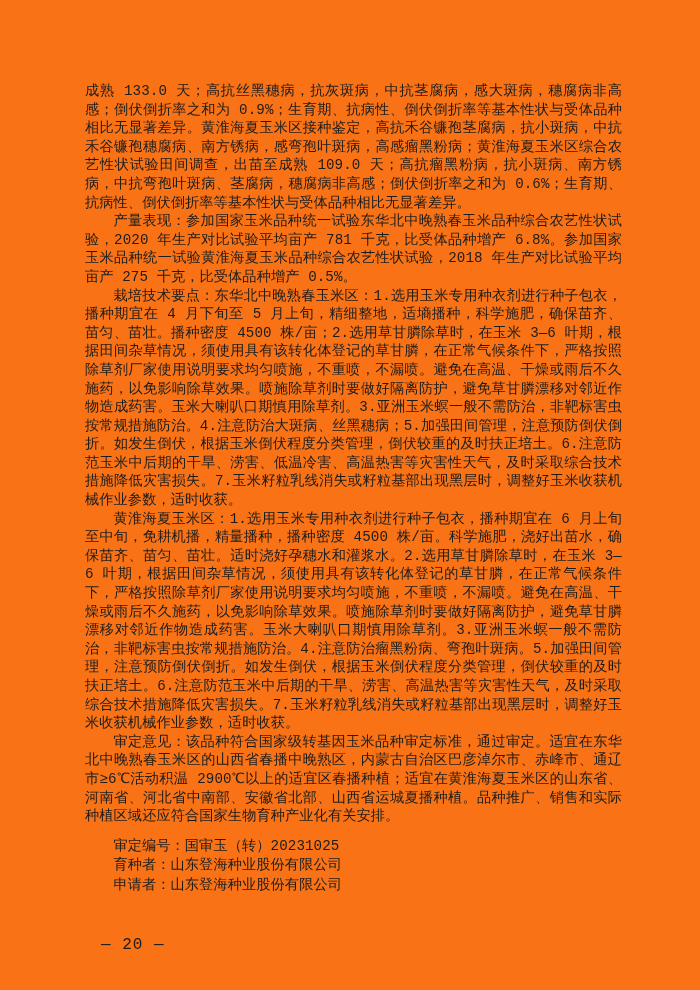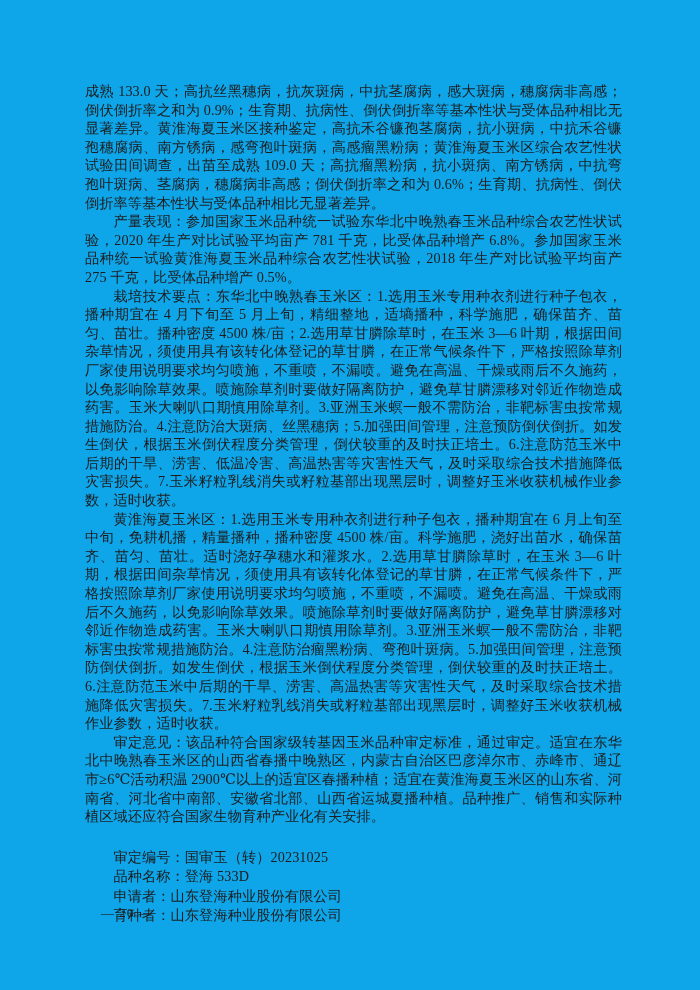--- a/index.html
+++ b/index.html
@@ -8,68 +8,68 @@
     width: 700px;
     height: 990px;
     position: relative;
     overflow: hidden;
     font-family: "Liberation Serif", "DejaVu Serif", serif;
     color: #1c1c1c;
   }
   .page {
     position: absolute;
     inset: 0;
-    background: #0ea5e9;
+    background: #f97316;
+    font-family: Liberation Mono, monospace;
   }
   .content {
     position: absolute;
     left: 85px;
     top: 82px;
     width: 537px;
     font-size: 14.2px;
     line-height: 18.6px;
     text-align: justify;
     letter-spacing: 0.1px;
   }
   .para {
     text-indent: 2em;
   }
   .para.no-indent {
     text-indent: 0;
   }
   .record {
-    margin-top: 22px;
+    margin-top: 11px;
     line-height: 19.4px;
   }
   .record .record-line {
     text-indent: 2em;
     text-align: left;
   }
   .page-number {
     position: absolute;
     left: 101px;
-    top: 905px;
-    font-size: 13px;
+    top: 936px;
+    font-size: 16px;
     letter-spacing: 1px;
     color: #1c1c1c;
   }
 </style>
 </head>
 <body>
 
 <div class="page">
   <div class="content">
     <p class="para no-indent">成熟 133.0 天；高抗丝黑穗病，抗灰斑病，中抗茎腐病，感大斑病，穗腐病非高感；倒伏倒折率之和为 0.9%；生育期、抗病性、倒伏倒折率等基本性状与受体品种相比无显著差异。黄淮海夏玉米区接种鉴定，高抗禾谷镰孢茎腐病，抗小斑病，中抗禾谷镰孢穗腐病、南方锈病，感弯孢叶斑病，高感瘤黑粉病；黄淮海夏玉米区综合农艺性状试验田间调查，出苗至成熟 109.0 天；高抗瘤黑粉病，抗小斑病、南方锈病，中抗弯孢叶斑病、茎腐病，穗腐病非高感；倒伏倒折率之和为 0.6%；生育期、抗病性、倒伏倒折率等基本性状与受体品种相比无显著差异。</p>
     <p class="para">产量表现：参加国家玉米品种统一试验东华北中晚熟春玉米品种综合农艺性状试验，2020 年生产对比试验平均亩产 781 千克，比受体品种增产 6.8%。参加国家玉米品种统一试验黄淮海夏玉米品种综合农艺性状试验，2018 年生产对比试验平均亩产 275 千克，比受体品种增产 0.5%。</p>
     <p class="para">栽培技术要点：东华北中晚熟春玉米区：1.选用玉米专用种衣剂进行种子包衣，播种期宜在 4 月下旬至 5 月上旬，精细整地，适墒播种，科学施肥，确保苗齐、苗匀、苗壮。播种密度 4500 株/亩；2.选用草甘膦除草时，在玉米 3—6 叶期，根据田间杂草情况，须使用具有该转化体登记的草甘膦，在正常气候条件下，严格按照除草剂厂家使用说明要求均匀喷施，不重喷，不漏喷。避免在高温、干燥或雨后不久施药，以免影响除草效果。喷施除草剂时要做好隔离防护，避免草甘膦漂移对邻近作物造成药害。玉米大喇叭口期慎用除草剂。3.亚洲玉米螟一般不需防治，非靶标害虫按常规措施防治。4.注意防治大斑病、丝黑穗病；5.加强田间管理，注意预防倒伏倒折。如发生倒伏，根据玉米倒伏程度分类管理，倒伏较重的及时扶正培土。6.注意防范玉米中后期的干旱、涝害、低温冷害、高温热害等灾害性天气，及时采取综合技术措施降低灾害损失。7.玉米籽粒乳线消失或籽粒基部出现黑层时，调整好玉米收获机械作业参数，适时收获。</p>
     <p class="para">黄淮海夏玉米区：1.选用玉米专用种衣剂进行种子包衣，播种期宜在 6 月上旬至中旬，免耕机播，精量播种，播种密度 4500 株/亩。科学施肥，浇好出苗水，确保苗齐、苗匀、苗壮。适时浇好孕穗水和灌浆水。2.选用草甘膦除草时，在玉米 3—6 叶期，根据田间杂草情况，须使用具有该转化体登记的草甘膦，在正常气候条件下，严格按照除草剂厂家使用说明要求均匀喷施，不重喷，不漏喷。避免在高温、干燥或雨后不久施药，以免影响除草效果。喷施除草剂时要做好隔离防护，避免草甘膦漂移对邻近作物造成药害。玉米大喇叭口期慎用除草剂。3.亚洲玉米螟一般不需防治，非靶标害虫按常规措施防治。4.注意防治瘤黑粉病、弯孢叶斑病。5.加强田间管理，注意预防倒伏倒折。如发生倒伏，根据玉米倒伏程度分类管理，倒伏较重的及时扶正培土。6.注意防范玉米中后期的干旱、涝害、高温热害等灾害性天气，及时采取综合技术措施降低灾害损失。7.玉米籽粒乳线消失或籽粒基部出现黑层时，调整好玉米收获机械作业参数，适时收获。</p>
     <p class="para">审定意见：该品种符合国家级转基因玉米品种审定标准，通过审定。适宜在东华北中晚熟春玉米区的山西省春播中晚熟区，内蒙古自治区巴彦淖尔市、赤峰市、通辽市≥6℃活动积温 2900℃以上的适宜区春播种植；适宜在黄淮海夏玉米区的山东省、河南省、河北省中南部、安徽省北部、山西省运城夏播种植。品种推广、销售和实际种植区域还应符合国家生物育种产业化有关安排。</p>
 
     <div class="record">
       <p class="record-line">审定编号：国审玉（转）20231025</p>
-      <p class="record-line">品种名称：登海 533D</p>
+      <p class="record-line">育种者：山东登海种业股份有限公司</p>
       <p class="record-line">申请者：山东登海种业股份有限公司</p>
-      <p class="record-line">育种者：山东登海种业股份有限公司</p>
     </div>
   </div>
 
   <div class="page-number">— 20 —</div>
 </div>
 
 </body></html>

